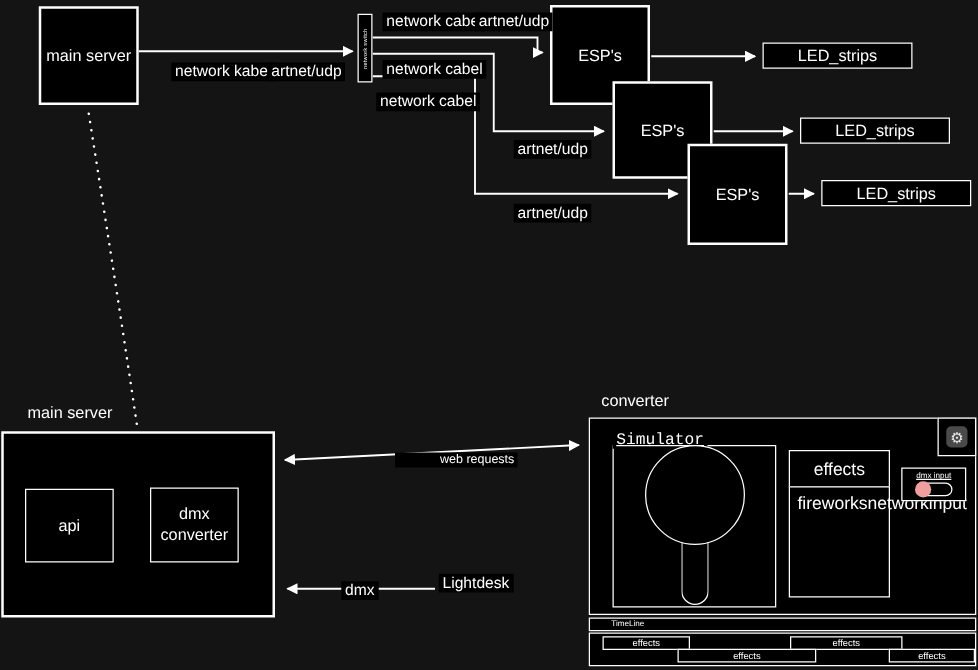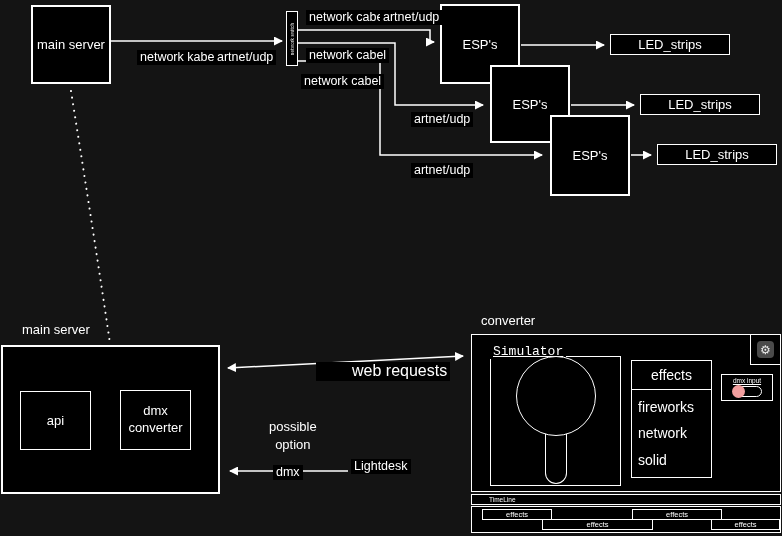--- a/index.html
+++ b/index.html
@@ -33,21 +33,21 @@
   
   #simulator-title{text-decoration:underline;font-size:13px;}
   #balloon-neck{
     position:absolute;box-sizing:border-box;border:1px solid #fff;border-top:none;
     border-radius:0 0 11px 11px;background:#000;z-index:2;
   }
   #balloon-circle{
     position:absolute;box-sizing:border-box;border:1px solid #fff;border-radius:50%;
     background:#000;z-index:3;
   }
-  #effects-list{flex-direction:column;align-items:flex-start;justify-content:space-around;
+  #effects-list{align-items:flex-start;justify-content:space-around;
     padding:4px 0 4px 6px;font-size:14px;}
   #effects-header{font-size:14px;}
   .fx-item{display:block;}
   #gear-panel{align-items:center;justify-content:center;}
   #gear-button{
     width:17px;height:17px;border-radius:4px;background:#4a4a4a;color:#e8e8e8;
     display:flex;align-items:center;justify-content:center;font-size:12px;line-height:1;
   }
   #dmx-panel{flex-direction:column;justify-content:flex-start;padding-top:2px;}
   #dmx-label{font-size:6.5px;text-decoration:underline;line-height:1.2;}
@@ -128,23 +128,21 @@
 
   <div class="box thick" style="left:1px;top:345px;width:219px;height:149px;"></div>
   <div class="box inner" style="left:20px;top:391px;width:71px;height:59px;z-index:3;">
     <span>api</span>
   </div>
   <div class="box inner multiline" style="left:120px;top:390px;width:71px;height:60px;z-index:3;line-height:1.3;">
     <span class="multiline">dmx
 converter</span>
   </div>
 
-  <div class="lbl" style="left:316px;top:362px;font-size:16px;padding-left:36px;">web requests</div>
-  <div class="lbl multiline section-label" style="left:266px;top:418px;font-size:13px;line-height:1.35;">possible
-option</div>
+  <div class="lbl" style="left:316px;top:362px;font-size:10px;padding-left:36px;">web requests</div>
   <div class="lbl" style="left:273px;top:465px;">dmx</div>
   <div class="lbl" style="left:351px;top:459px;">Lightdesk</div>
 
   <div class="lbl section-label" style="left:478px;top:313px;">converter</div>
 
   <div class="box" style="left:471px;top:334px;width:310px;height:158px;"></div>
 
   <div class="box thin" id="gear-panel" style="left:750px;top:334px;width:31px;height:31px;z-index:3;">
     <div id="gear-button">
       <span>⚙</span>
@@ -156,21 +154,21 @@
   <div class="box thin" style="left:490px;top:356px;width:131px;height:130px;z-index:3;"></div>
   <div id="balloon-neck" style="left:545px;top:428px;width:22px;height:56px;z-index:4;"></div>
   <div id="balloon-circle" style="left:516px;top:356px;width:80px;height:80px;z-index:5;"></div>
 
   <div class="box thin" id="effects-header" style="left:631px;top:360px;width:81px;height:30px;z-index:3;">
     <span>effects</span>
   </div>
   <div class="box thin" id="effects-list" style="left:631px;top:389px;width:81px;height:89px;z-index:3;">
     <span class="fx-item">fireworks</span>
     <span class="fx-item">network</span>
-    <span class="fx-item">solid</span>
+    <span class="fx-item">input</span>
   </div>
 
   <div class="box thin" id="dmx-panel" style="left:721px;top:374px;width:52px;height:27px;z-index:3;">
     <span id="dmx-label">dmx input</span>
     <div id="dmx-toggle">
       <div id="dmx-knob"></div>
     </div>
   </div>
 
   <div class="box" id="timeline-bar" style="left:471px;top:494px;width:310px;height:11px;">

